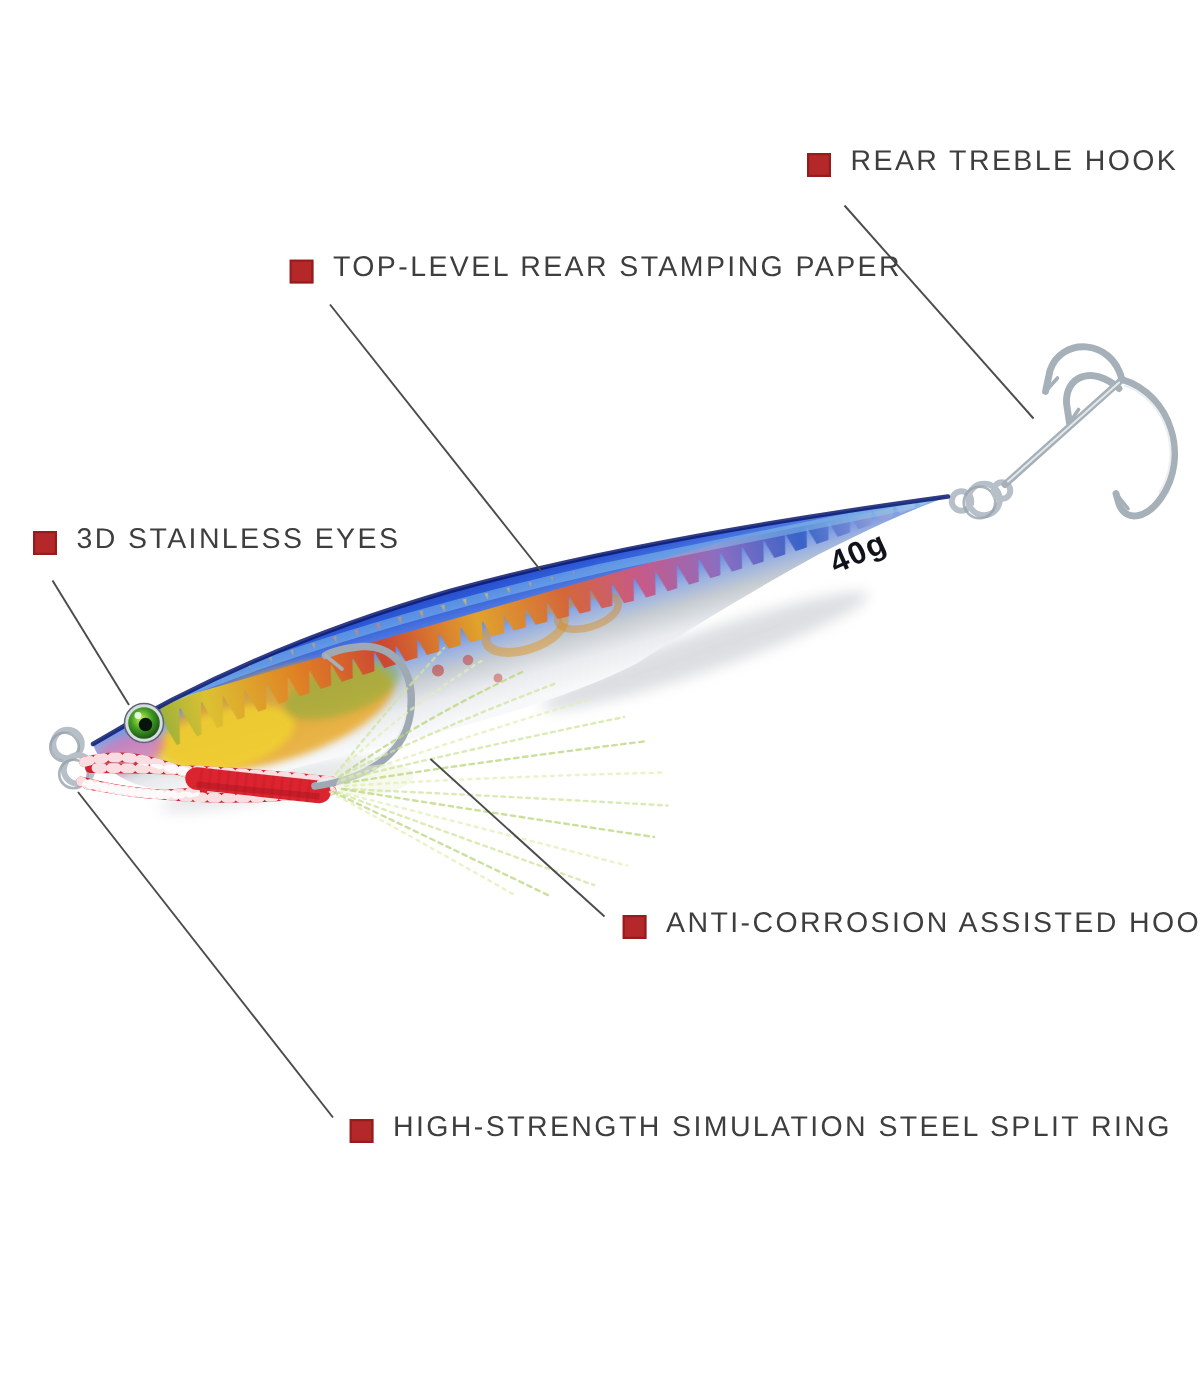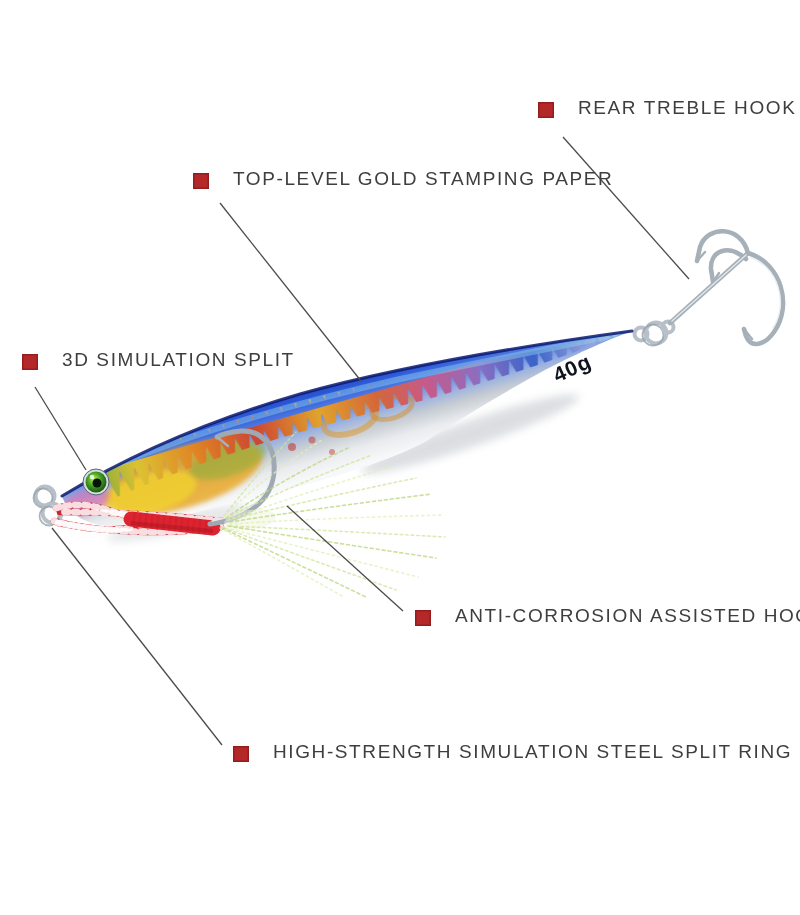--- a/index.html
+++ b/index.html
@@ -4,21 +4,21 @@
 <style>
   html,body{margin:0;padding:0;}
   body{
     width:800px;height:915px;position:relative;overflow:hidden;
     background:#ffffff;
     font-family:"Liberation Sans", sans-serif;
   }
   .stage{position:absolute;inset:0;width:800px;height:915px;}
   svg.art{position:absolute;top:0;left:0;}
   .callout{
-    position:absolute;display:flex;align-items:flex-start;gap:24px;
+    position:absolute;display:flex;align-items:flex-start;gap:13px;
     color:#3e3e3e;font-size:19px;letter-spacing:1.6px;white-space:nowrap;
     z-index:5;
     justify-content:space-between;
   }
   .callout .sq{
     width:16px;height:16px;background:#b4282a;flex:none;margin-top:6px;
     box-shadow:inset 0 0 0 1.5px rgba(125,20,18,.55);
   }
   .callout .txt{line-height:23px;}
   #c1{left:538px;top:96px;}
@@ -212,25 +212,25 @@
     <line class="ann" x1="52" y1="528" x2="222" y2="745"></line>
   </g>
 </svg>
 
 <div class="callout" id="c1">
   <span class="sq"></span>
   <span class="txt">REAR TREBLE HOOK</span>
 </div>
 <div class="callout" id="c2">
   <span class="sq"></span>
-  <span class="txt">TOP-LEVEL GOLD STAMPING PAPER</span>
+  <span class="txt">TOP-LEVEL REAR STAMPING PAPER</span>
 </div>
 <div class="callout" id="c3">
   <span class="sq"></span>
-  <span class="txt">3D SIMULATION SPLIT</span>
+  <span class="txt">3D STAINLESS EYES</span>
 </div>
 <div class="callout" id="c4">
   <span class="sq"></span>
   <span class="txt">ANTI-CORROSION ASSISTED HOOK</span>
 </div>
 <div class="callout" id="c5">
   <span class="sq"></span>
   <span class="txt">HIGH-STRENGTH SIMULATION STEEL SPLIT RING</span>
 </div>
 

